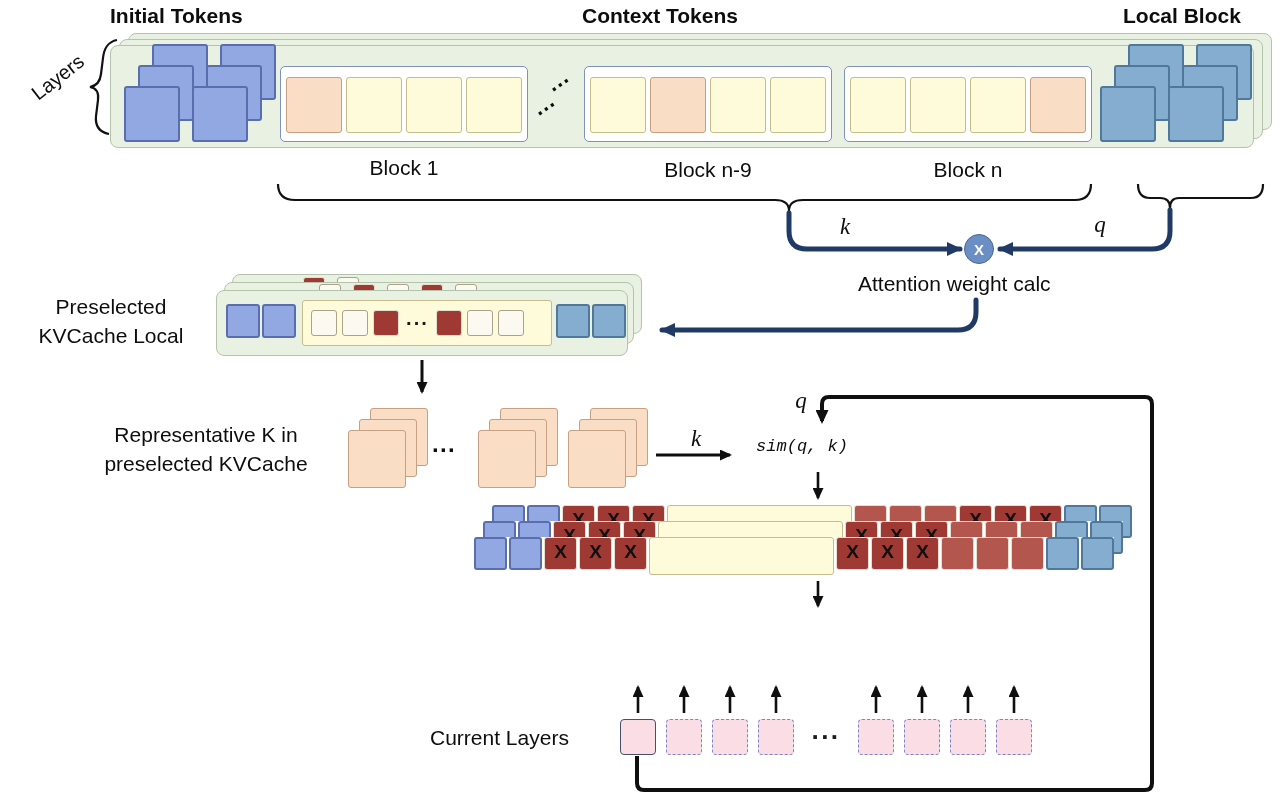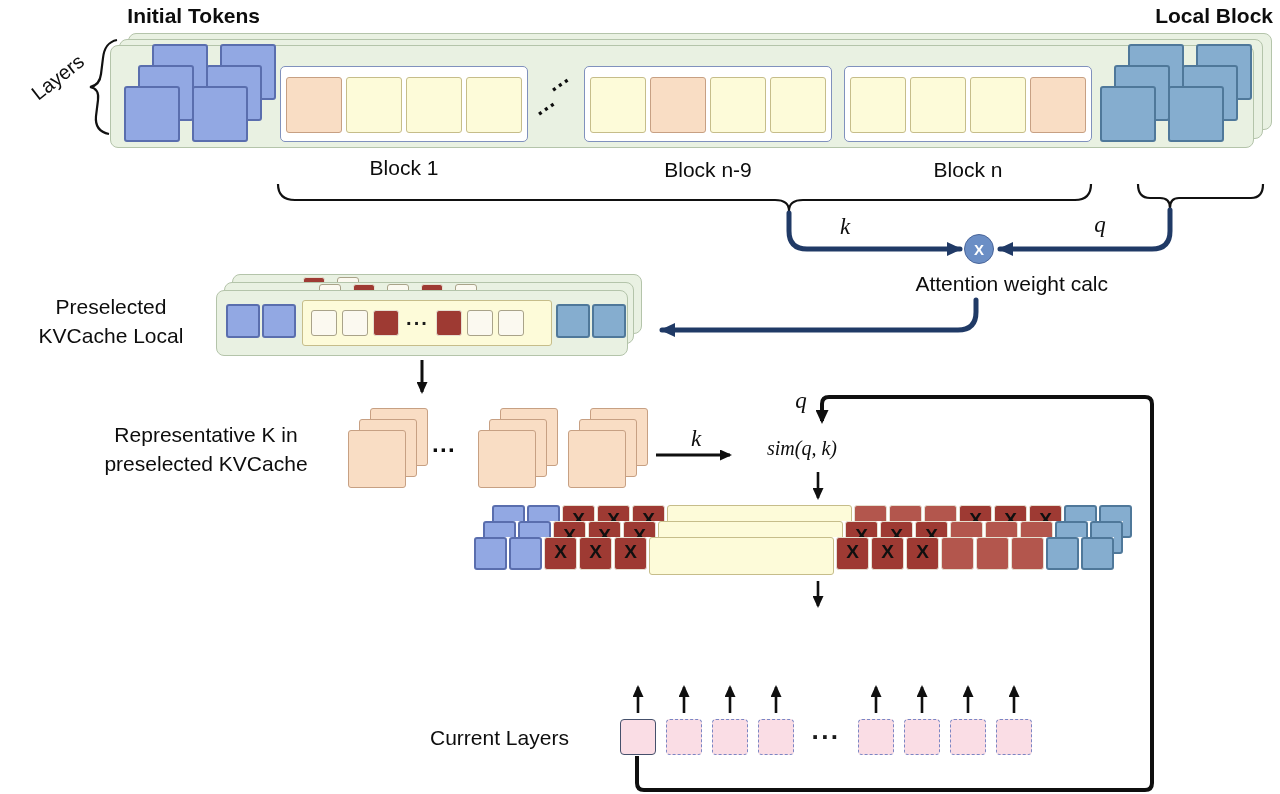--- a/index.html
+++ b/index.html
@@ -1,25 +1,25 @@
 <!DOCTYPE html>
 <html style="--band-fill: #e9f1e2; --band-border: #b4c4aa; --card-border: #8091bd; --token-blue: #92a8e3; --token-blue-border: #5a6eae; --token-steel: #85adcf; --token-steel-border: #4f789a; --token-orange: #f9ddc4; --token-orange-border: #c7a083; --token-yellow: #fdfbd9; --token-yellow-border: #c6bd8a; --token-white: #fbf9f0; --token-white-border: #a9a389; --token-darkred: #9e3a33; --token-red: #b3564d; --token-red-border: #e6dfd0; --token-pink: #fadde5; --pink-dash-border: #7b86c4; --pink-solid-border: #45506b; --navy: #203a66; --circle-fill: #6b8ec5; --circle-border: #49659a; --llm-text: #8f8f8f;"><head>
 <meta charset="utf-8">
 <style>
   * { margin:0; padding:0; box-sizing:border-box; }
   html,body { background:#ffffff; }
   body { font-family:"Liberation Sans", sans-serif; }
   .canvas { position:relative; width:1280px; height:794px; background:#fff; overflow:hidden; }
 
   .lbl { position:absolute; color:#0d0d0d; font-size:21px; font-weight:500; z-index:8; white-space:nowrap; }
-  .head { font-weight:600; text-align:right; }
+  .head { font-weight:600; text-align:left; }
   .blk  { text-align:center; }
   .two  { white-space:normal; text-align:center; line-height:29px; }
   .math { font-family:"Liberation Serif", serif; font-style:italic; font-size:23px; text-align:center; }
-  .sim  { font-size:20px; }
+  .sim  { font-size:17px;font-family:Liberation Mono, monospace; }
   .layers-lbl { left:28px; top:66px; transform:rotate(-38deg); font-size:20px; }
   .band-dots { font-size:22px; font-weight:700; transform:rotate(-35deg); z-index:5; }
   .rdots { font-size:24px; font-weight:700; }
 
   .band-layer { position:absolute; background:var(--band-fill,#e9f1e2); border:1px solid var(--band-border,#b4c4aa); border-radius:8px; }
 
   .cluster { position:absolute; width:84px; height:100px; z-index:4; }
   .cluster .sq { position:absolute; width:56px; height:56px; border-radius:3px; }
   .cluster .sq:nth-child(1){ left:28px; top:0; }
   .cluster .sq:nth-child(2){ left:14px; top:21px; }
@@ -88,20 +88,21 @@
   .current-row .tok-dots { font-size:26px; width:44px; text-align:center; }
 
   .overlay { position:absolute; left:0; top:0; z-index:6; pointer-events:none; }
 </style>
 </head>
 <body>
 
 <div class="canvas">
 
   <div class="lbl head" style="left:110px;top:4px;width:150px">Initial Tokens</div>
+  <div class="lbl head" style="left:582px;top:4px;width:180px">Context Tokens</div>
   <div class="lbl head" style="left:1123px;top:4px;width:150px">Local Block</div>
   <div class="lbl layers-lbl">Layers</div>
 
   <div class="band-layer" style="left:128px;top:33px;width:1144px;height:97px;z-index:1"></div>
   <div class="band-layer" style="left:119px;top:39px;width:1144px;height:100px;z-index:2"></div>
   <div class="band-layer" style="left:110px;top:45px;width:1144px;height:103px;z-index:3"></div>
 
   <div class="cluster blue" style="left:124px;top:44px">
     <div class="sq"></div>
       <div class="sq"></div>
@@ -204,21 +205,21 @@
 
   <div class="lbl blk" style="left:344px;top:156px;width:120px">Block 1</div>
   <div class="lbl blk" style="left:628px;top:158px;width:160px">Block n-9</div>
   <div class="lbl blk" style="left:888px;top:158px;width:160px">Block n</div>
 
   <div class="lbl math" style="left:833px;top:214px;width:24px">k</div>
   <div class="lbl math" style="left:1088px;top:212px;width:24px">q</div>
   <div class="xcircle" style="left:964px;top:234px">
     <span>X</span>
   </div>
-  <div class="lbl" style="left:858px;top:272px;width:250px;text-align:right">Attention weight calc</div>
+  <div class="lbl" style="left:858px;top:272px;width:250px;text-align:left">Attention weight calc</div>
 
   <div class="lbl two" style="left:18px;top:292px;width:186px">
     <div>Preselected</div>
     <div>KVCache Local</div>
   </div>
   <div class="band-layer" style="left:232px;top:274px;width:410px;height:60px;z-index:1">
     <div class="peek" style="left:70px;top:2px">
         <div class="tok tok-darkred"></div>
         <div class="tok tok-white"></div>
       </div>

